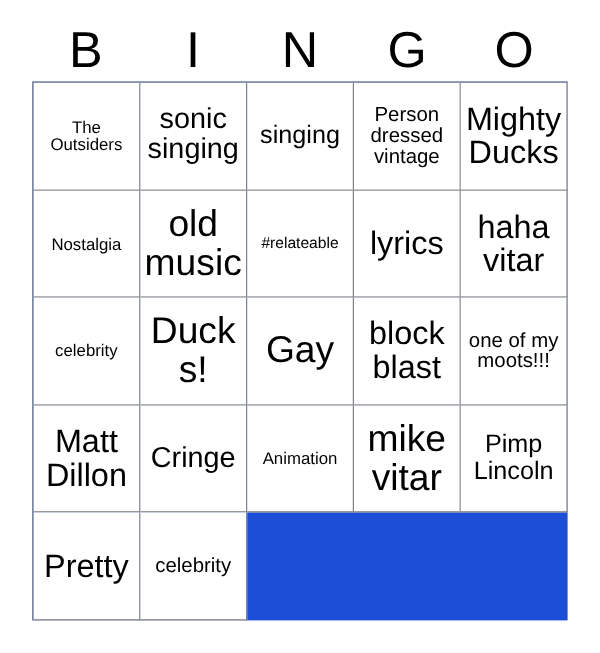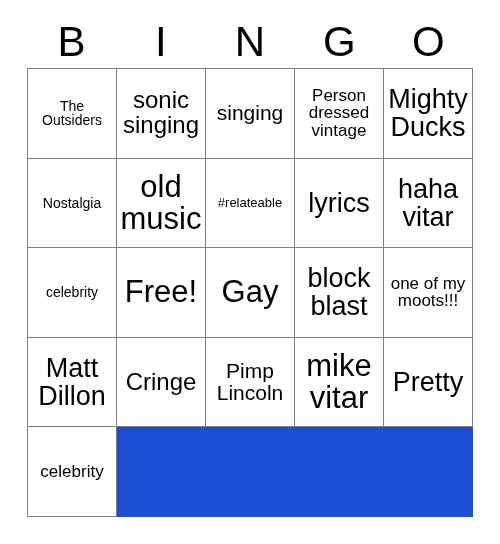--- a/index.html
+++ b/index.html
@@ -126,44 +126,47 @@
         <span class="cell-text">lyrics</span>
       </div>
 
     <div class="cell fs-xl">
         <span class="cell-text">haha vitar</span>
       </div>
     <div class="cell fs-xs">
         <span class="cell-text">celebrity</span>
       </div>
     <div class="cell fs-xxl">
-        <span class="cell-text">Free!</span>
+        <span class="cell-text">Ducks!</span>
       </div>
     <div class="cell fs-xxl">
         <span class="cell-text">Gay</span>
       </div>
     <div class="cell fs-xl">
         <span class="cell-text">block blast</span>
       </div>
 
     <div class="cell fs-sm">
         <span class="cell-text">one of my moots!!!</span>
       </div>
     <div class="cell fs-xl">
         <span class="cell-text">Matt Dillon</span>
       </div>
     <div class="cell fs-lg">
         <span class="cell-text">Cringe</span>
       </div>
 
-    <div class="cell fs-md">
-        <span class="cell-text">Pimp Lincoln</span>
+    <div class="cell fs-xs">
+        <span class="cell-text">Animation</span>
       </div>
     <div class="cell fs-xxl">
         <span class="cell-text">mike vitar</span>
+      </div>
+    <div class="cell fs-md">
+        <span class="cell-text">Pimp Lincoln</span>
       </div>
     <div class="cell fs-xl">
         <span class="cell-text">Pretty</span>
       </div>
     <div class="cell fs-sm">
         <span class="cell-text">celebrity</span>
       </div>
 
   </div>
 </div>

